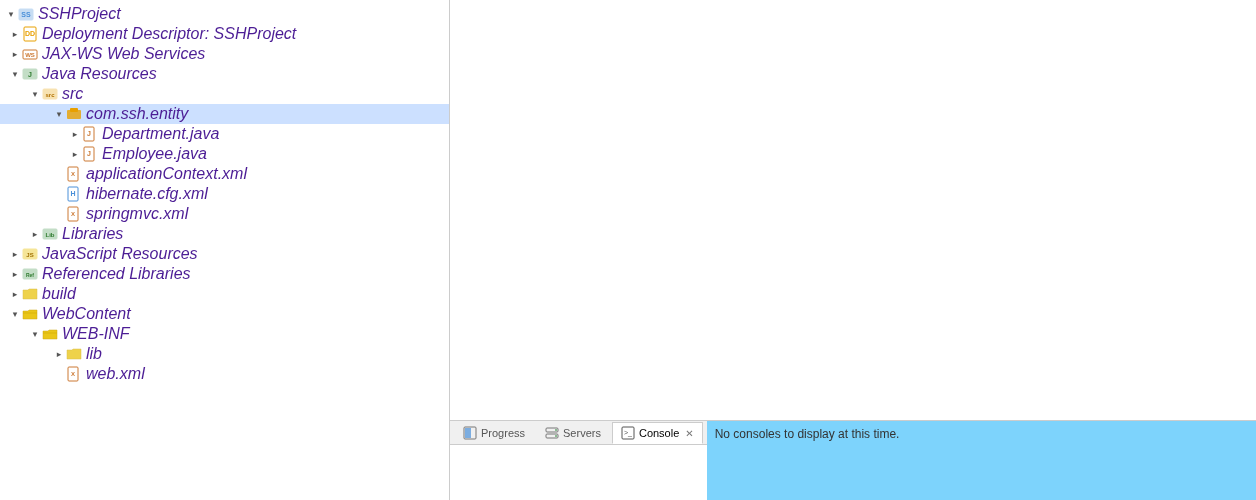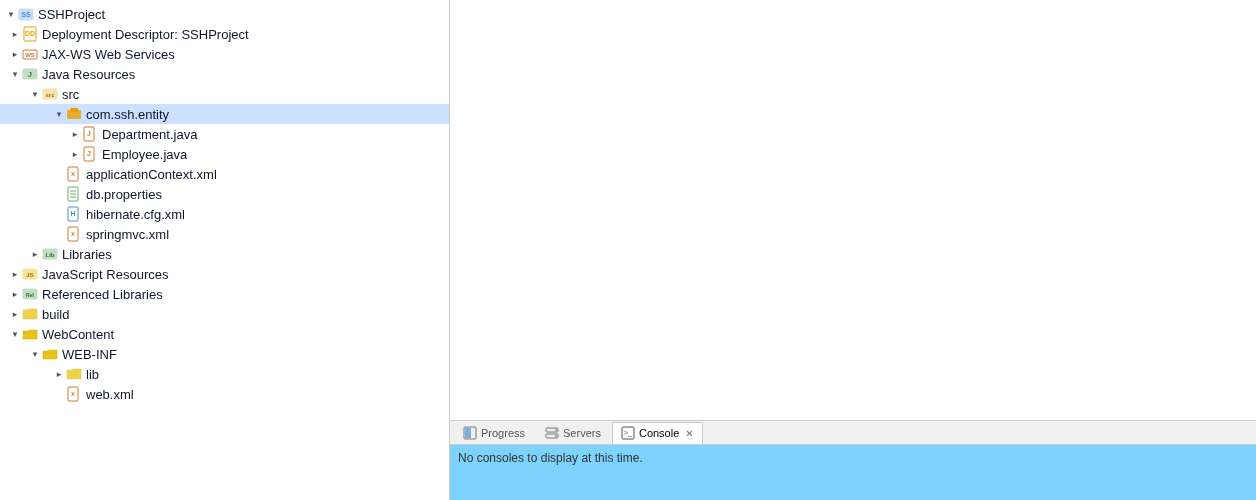--- a/index.html
+++ b/index.html
@@ -50,22 +50,23 @@
       height: 14px;
       font-size: 9px;
       color: #555;
       flex-shrink: 0;
     }
     .chevron.expanded::before { content: '▾'; }
     .chevron.collapsed::before { content: '▸'; }
     .chevron.empty { visibility: hidden; }
 
     .item-label {
-      font-size: 13px;
-      color: #0f172a;
+      font-size: 16px;
+      color: #4c1d95;
+      font-style: italic;
     }
 
     
     .svg-icon {
       width: 16px;
       height: 16px;
       flex-shrink: 0;
       margin-right: 4px;
     }
 
@@ -80,21 +81,21 @@
     .editor-area {
       flex: 1;
       background: #fff;
     }
 
     
     .bottom-panel {
       height: 80px;
       border-top: 1px solid #ccc;
       display: flex;
-      flex-direction: column;
+      flex-direction: row;
     }
 
     .tab-bar {
       display: flex;
       align-items: center;
       height: 24px;
       background: #f0f0f0;
       border-bottom: 1px solid #ccc;
       padding: 0 4px;
       gap: 2px;
@@ -209,30 +210,20 @@
 
   <div class="tree-item indent-3">
     <span class="chevron empty"></span>
     <svg class="svg-icon" viewBox="0 0 16 16">
       <rect x="2" y="1" width="10" height="14" rx="1" fill="#fff" stroke="#cc7832" stroke-width="1"></rect>
       <text x="7" y="10" text-anchor="middle" font-size="6" fill="#cc7832" font-weight="bold">X</text>
     </svg>
     <span class="item-label">applicationContext.xml</span>
   </div>
 
-  <div class="tree-item indent-3">
-    <span class="chevron empty"></span>
-    <svg class="svg-icon" viewBox="0 0 16 16">
-      <rect x="2" y="1" width="10" height="14" rx="1" fill="#fff" stroke="#6aab73" stroke-width="1"></rect>
-      <line x1="4" y1="5" x2="10" y2="5" stroke="#6aab73" stroke-width="1"></line>
-      <line x1="4" y1="8" x2="10" y2="8" stroke="#6aab73" stroke-width="1"></line>
-      <line x1="4" y1="11" x2="10" y2="11" stroke="#6aab73" stroke-width="1"></line>
-    </svg>
-    <span class="item-label">db.properties</span>
-  </div>
 
   <div class="tree-item indent-3">
     <span class="chevron empty"></span>
     <svg class="svg-icon" viewBox="0 0 16 16">
       <rect x="2" y="1" width="10" height="14" rx="1" fill="#fff" stroke="#4a90d9" stroke-width="1"></rect>
       <text x="7" y="10" text-anchor="middle" font-size="7" fill="#4a90d9" font-weight="bold">H</text>
     </svg>
     <span class="item-label">hibernate.cfg.xml</span>
   </div>
 

